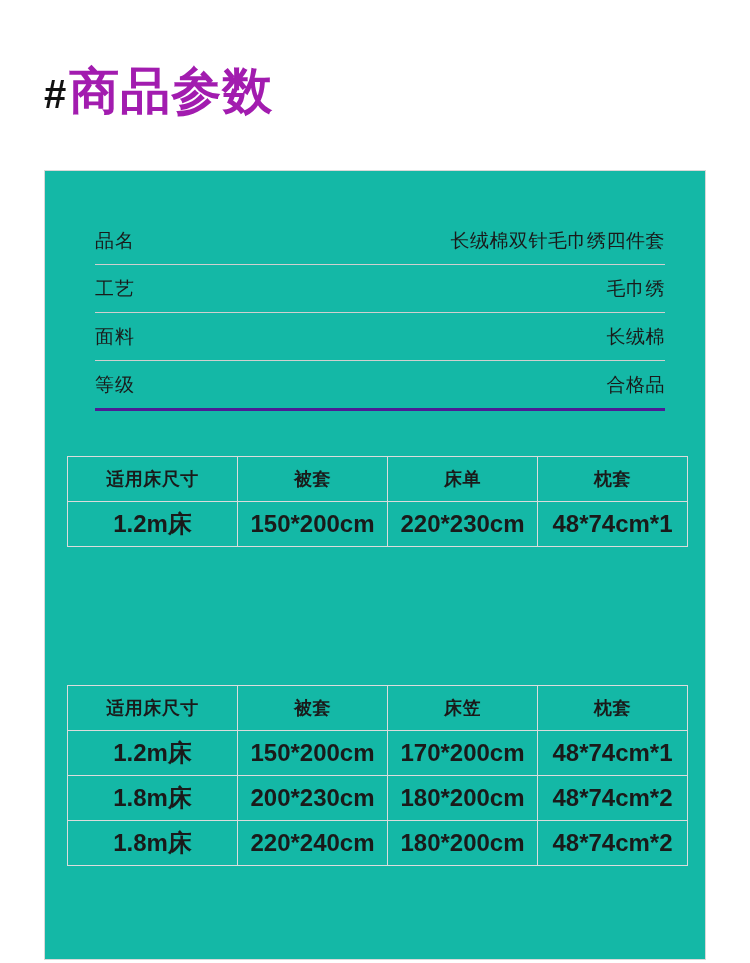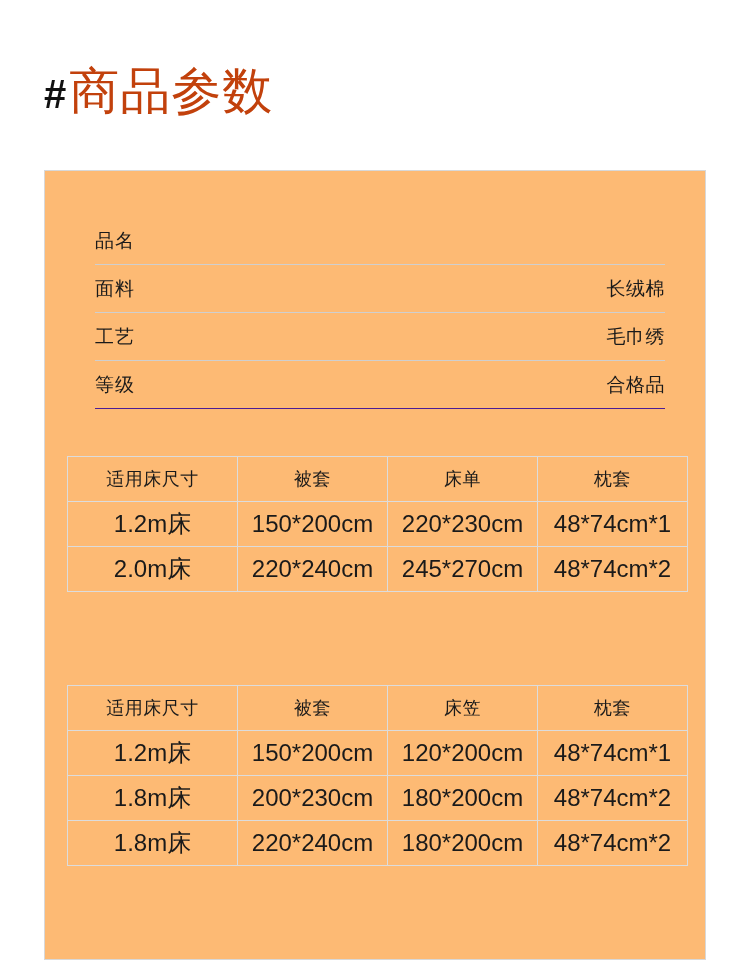--- a/index.html
+++ b/index.html
@@ -34,56 +34,56 @@
   .title-hash {
     font-size: 40px;
     font-weight: bold;
     line-height: 1;
     color: #111;
     margin-right: 4px;
     letter-spacing: -1px;
   }
   .title-text {
     font-size: 50px;
-    font-weight: normal;
+    font-weight: bold;
     line-height: 1;
-    color: #c2410c;
+    color: #a21caf;
     letter-spacing: 1px;
   }
 
   
   .panel {
     position: absolute;
     left: 44px;
     top: 170px;
     width: 662px;
     height: 790px;
     border: 1px solid #d8d8d8;
-    background: #fdba74;
+    background: #14b8a6;
     box-sizing: border-box;
   }
 
   
   .spec-list {
     position: absolute;
     left: 50px;
     top: 46px;
     width: 570px;
   }
   .spec-row {
     display: flex;
     justify-content: space-between;
     align-items: center;
     height: 47px;
     border-bottom: 1px solid #cfcfcf;
     font-size: 19px;
     color: #1a1a1a;
   }
   .spec-row:last-child {
-    border-bottom: 1px solid #4c1d95;
+    border-bottom: 3px solid #4c1d95;
   }
   .spec-key {
     letter-spacing: 1px;
   }
   .spec-val {
     letter-spacing: 0.5px;
   }
 
   
   .data-table {
@@ -95,21 +95,21 @@
     font-size: 18px;
   }
   .data-table.t1 { top: 285px; }
   .data-table.t2 { top: 514px; }
 
   .data-table th,
   .data-table td {
     border: 1px solid #dcdcdc;
     height: 44px;
     text-align: center;
-    font-weight: normal;
+    font-weight: bold;
     color: #1a1a1a;
     padding: 0;
   }
   .data-table th {
     font-size: 18px;
     letter-spacing: 0.5px;
   }
   .data-table td {
     font-size: 24px;
   }
@@ -126,28 +126,29 @@
   <div class="title-block">
     <span class="title-hash">#</span>
     <span class="title-text">商品参数</span>
   </div>
 
   <div class="panel">
 
     <div class="spec-list">
       <div class="spec-row">
         <span class="spec-key">品名</span>
+        <span class="spec-val">长绒棉双针毛巾绣四件套</span>
+      </div>
+      <div class="spec-row">
+        <span class="spec-key">工艺</span>
+        <span class="spec-val">毛巾绣</span>
       </div>
       <div class="spec-row">
         <span class="spec-key">面料</span>
         <span class="spec-val">长绒棉</span>
-      </div>
-      <div class="spec-row">
-        <span class="spec-key">工艺</span>
-        <span class="spec-val">毛巾绣</span>
       </div>
       <div class="spec-row">
         <span class="spec-key">等级</span>
         <span class="spec-val">合格品</span>
       </div>
     </div>
 
     <table class="data-table t1">
       <colgroup>
           <col class="c1">
@@ -163,26 +164,20 @@
           <th>枕套</th>
         </tr>
       </thead>
       <tbody>
         <tr>
           <td>1.2m床</td>
           <td>150*200cm</td>
           <td>220*230cm</td>
           <td>48*74cm*1</td>
         </tr>
-        <tr>
-          <td>2.0m床</td>
-          <td>220*240cm</td>
-          <td>245*270cm</td>
-          <td>48*74cm*2</td>
-        </tr>
       </tbody>
     </table>
 
     <table class="data-table t2">
       <colgroup>
           <col class="c1">
           <col class="c2">
           <col class="c3">
           <col class="c4">
         </colgroup>
@@ -191,21 +186,21 @@
           <th>适用床尺寸</th>
           <th>被套</th>
           <th>床笠</th>
           <th>枕套</th>
         </tr>
       </thead>
       <tbody>
         <tr>
           <td>1.2m床</td>
           <td>150*200cm</td>
-          <td>120*200cm</td>
+          <td>170*200cm</td>
           <td>48*74cm*1</td>
         </tr>
         <tr>
           <td>1.8m床</td>
           <td>200*230cm</td>
           <td>180*200cm</td>
           <td>48*74cm*2</td>
         </tr>
         <tr>
           <td>1.8m床</td>

